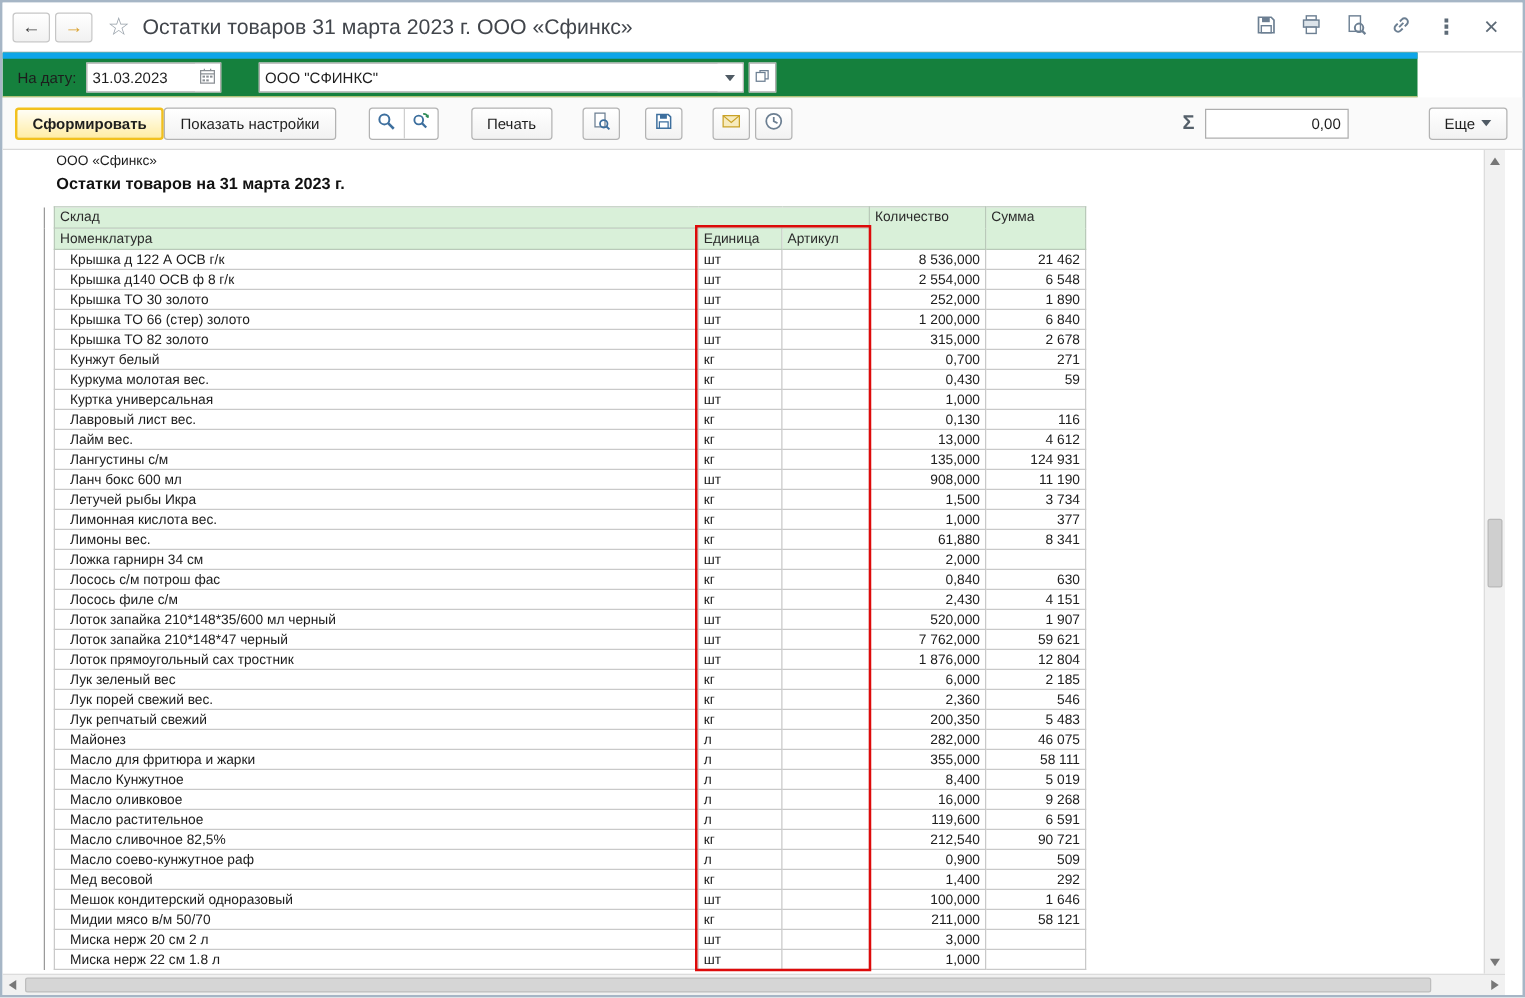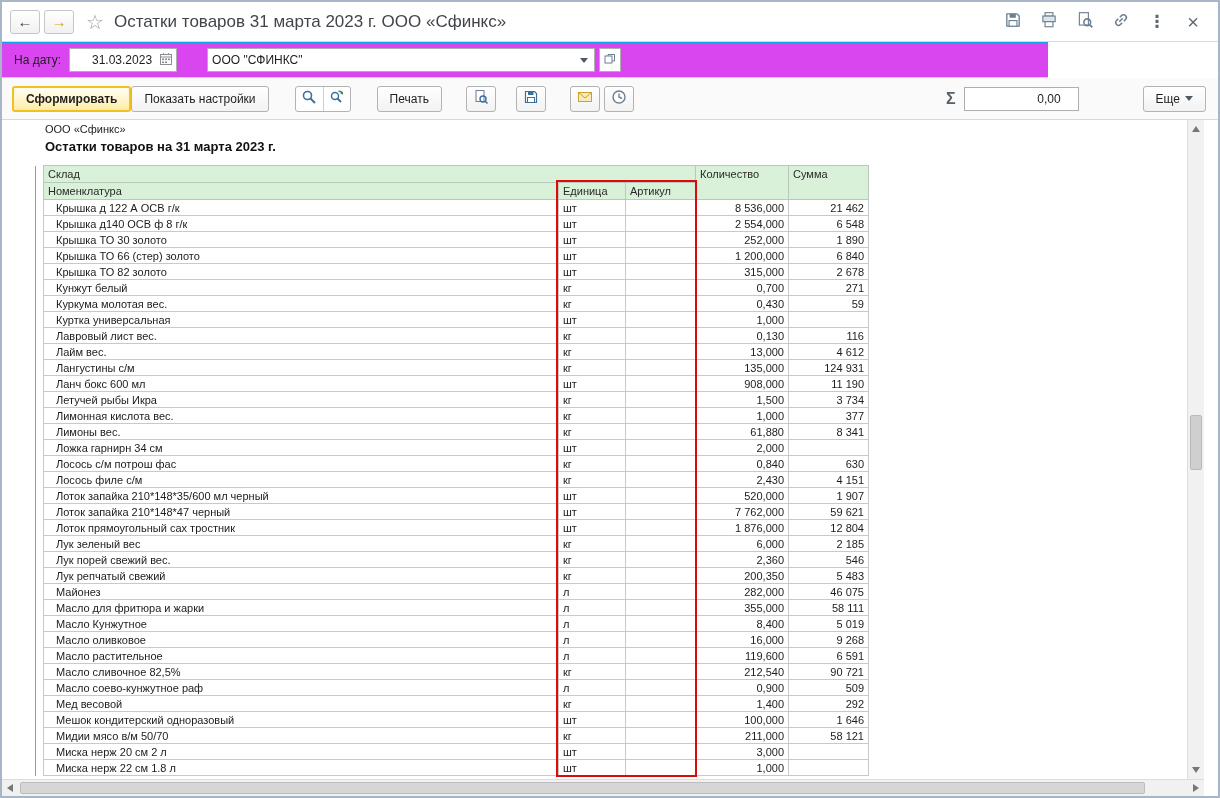--- a/index.html
+++ b/index.html
@@ -27,31 +27,31 @@
   .arrow-fwd  { color:#d9a02b; }
   .star { font-size:20px; color:#98a1aa; margin:0 10px 0 8px; cursor:pointer; }
   .win-title { font-size:17px; color:#41454b; white-space:nowrap; }
   .tb-icons { margin-left:auto; display:flex; align-items:center; gap:10px; margin-right:4px; }
   .icon-btn { width:26px; height:26px; display:flex; align-items:center; justify-content:center; }
   .glyph-dots { font-size:17px; color:#5e6b77; font-weight:bold; }
   .glyph-close { font-size:20px; color:#5e6b77; line-height:1; }
 
   
   .filterbar {
-    position:absolute; left:0; top:40px; width:1046px; height:36px;
-    background:#d946ef; border-top:1px solid #0ea5e9; border-bottom:1px solid #e6d98e;
+    position:absolute; left:0; top:40px; width:1132px; height:36px;
+    background:#15803d; border-top:5px solid #0ea5e9; border-bottom:1px solid #e6d98e;
     display:flex; align-items:center; padding:0 12px;
   }
   .filter-label { font-size:12px; color:#1d1d1d; margin-right:8px; }
   .field { display:flex; align-items:center; background:#fff; border:1px solid #aeaeae; height:24px; }
   .field input {
     border:none; outline:none; height:22px; font-size:12px; color:#1d1d1d;
     padding:0 4px; font-family:inherit; background:transparent;
   }
-  .date-field input { width:86px;text-align:right; }
+  .date-field input { width:86px; }
   .field-btn { width:20px; height:22px; display:flex; align-items:center; justify-content:center; background:#fff; }
   .org-field { margin-left:30px; width:388px; }
   .org-field input { flex:1; }
   .tri-down {
     width:0; height:0; display:inline-block;
     border-left:4px solid transparent; border-right:4px solid transparent;
     border-top:5px solid #4f5a64;
   }
   .mini-btn {
     width:22px; height:24px; margin-left:4px; background:#fff;
@@ -82,21 +82,21 @@
   .btn-group button + button { border-left:1px solid #cfcfcf; }
   .btn-print { margin-right:24px; }
   .icon-only { width:30px; padding:0; }
   .btn-preview { margin-right:20px; }
   .btn-savef { margin-right:24px; }
   .btn-mail { margin-right:4px; }
   .toolbar-right { margin-left:auto; display:flex; align-items:center; }
   .sigma { font-size:16px; font-weight:bold; color:#55606a; margin-right:8px; }
   .sum-input {
     width:115px; height:24px; border:1px solid #aeaeae; background:#fff;
-    text-align:right; font-size:12px; padding:0 17px; font-family:inherit; color:#1d1d1d;
+    text-align:right; font-size:12px; padding:0 5px; font-family:inherit; color:#1d1d1d;
   }
   .more-btn { margin-left:64px; margin-right:2px; }
 
   
   .report {
     position:absolute; left:0; top:118px; width:993px; height:659px;
     background:#ffffff; overflow:hidden; padding-top:3px;
   }
   .report-org { height:16px; margin-left:33px; padding-left:10px; font-size:11px; color:#1c1c1c; }
   .report-title { height:20px; margin-left:33px; padding-left:10px; font-size:13px; font-weight:bold; color:#111; }

